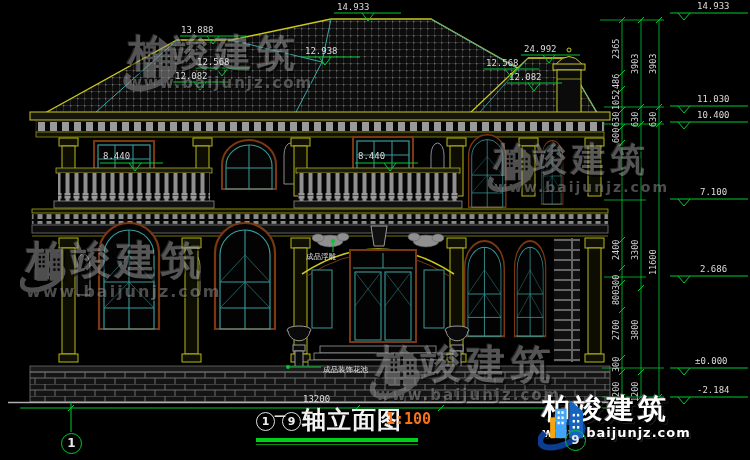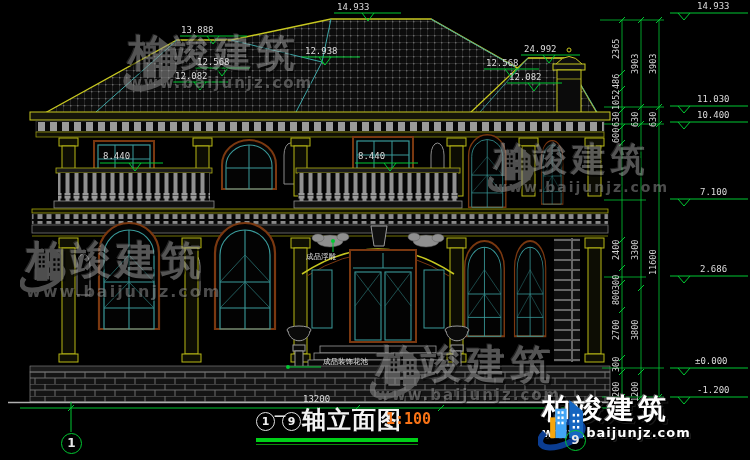--- a/index.html
+++ b/index.html
@@ -318,21 +318,21 @@
   <div class="flag" style="left:509px;top:73px">12.082</div>
   <div class="flag" style="left:103px;top:152px">8.440</div>
   <div class="flag" style="left:358px;top:152px">8.440</div>
 
   <div class="flag" style="left:697px;top:2px">14.933</div>
   <div class="flag" style="left:697px;top:95px">11.030</div>
   <div class="flag" style="left:697px;top:111px">10.400</div>
   <div class="flag" style="left:700px;top:188px">7.100</div>
   <div class="flag" style="left:700px;top:265px">2.686</div>
   <div class="flag" style="left:695px;top:357px">±0.000</div>
-  <div class="flag" style="left:697px;top:386px">-1.200</div>
+  <div class="flag" style="left:697px;top:386px">-2.184</div>
 
   <div class="vdim" style="left:612px;top:59px">2365</div>
   <div class="vdim" style="left:612px;top:89px">486</div>
   <div class="vdim" style="left:612px;top:110px">1052</div>
   <div class="vdim" style="left:612px;top:127px">630</div>
   <div class="vdim" style="left:612px;top:143px">600</div>
   <div class="vdim" style="left:612px;top:260px">2400</div>
   <div class="vdim" style="left:612px;top:290px">300</div>
   <div class="vdim" style="left:612px;top:305px">800</div>
   <div class="vdim" style="left:612px;top:340px">2700</div>
@@ -341,21 +341,21 @@
   <div class="vdim" style="left:631px;top:74px">3903</div>
   <div class="vdim" style="left:631px;top:127px">630</div>
   <div class="vdim" style="left:631px;top:260px">3300</div>
   <div class="vdim" style="left:631px;top:340px">3800</div>
   <div class="vdim" style="left:631px;top:402px">1200</div>
   <div class="vdim" style="left:649px;top:74px">3903</div>
   <div class="vdim" style="left:649px;top:127px">630</div>
   <div class="vdim" style="left:649px;top:275px">11600</div>
 
   <div class="callout" style="left:306px;top:253px">成品浮雕</div>
-  <div class="callout" style="left:323px;top:358px">成品装饰花池</div>
+  <div class="callout" style="left:323px;top:366px">成品装饰花池</div>
   <div class="flag" style="left:303px;top:395px">13200</div>
 
   <div id="titlebar">
     <div class="tcirc" style="left:26px;top:4px">1</div>
     <div id="title-dash" style="left:44px">—</div>
     <div class="tcirc" style="left:52px;top:4px">9</div>
     <div id="title-name">轴立面图</div>
     <div id="title-scale">1:100</div>
   </div>
   <div class="underline-thick"></div>

